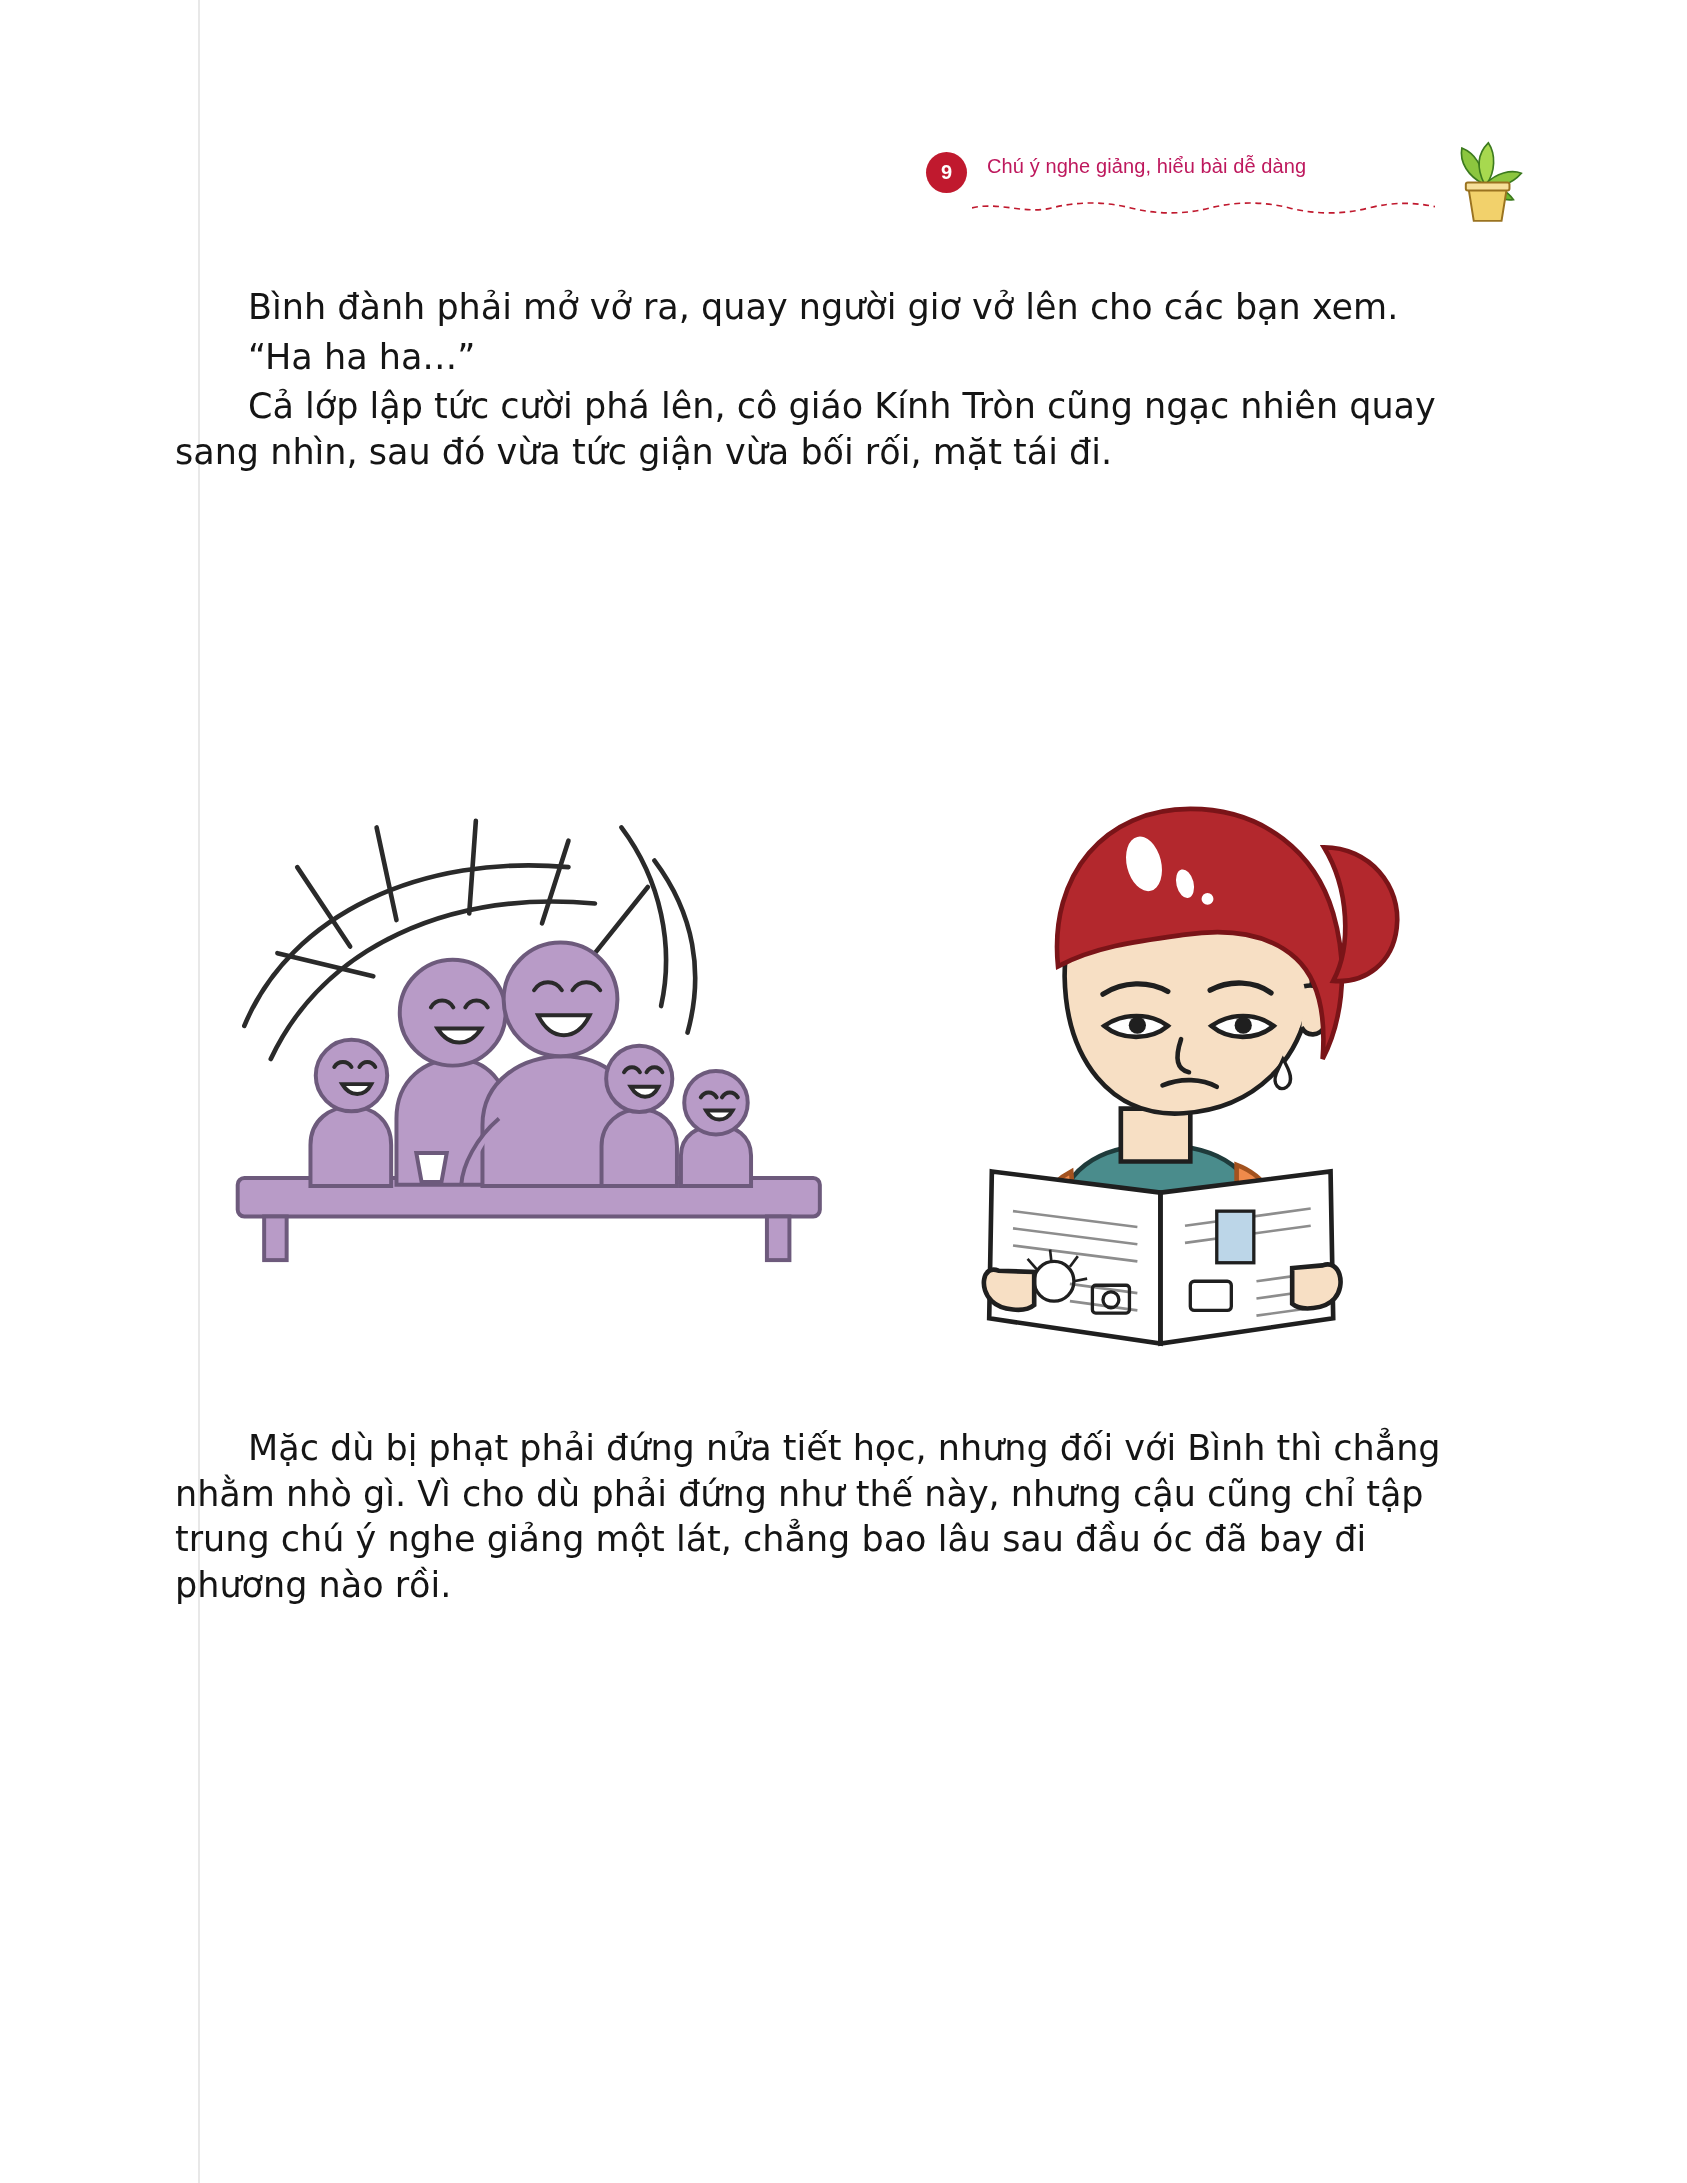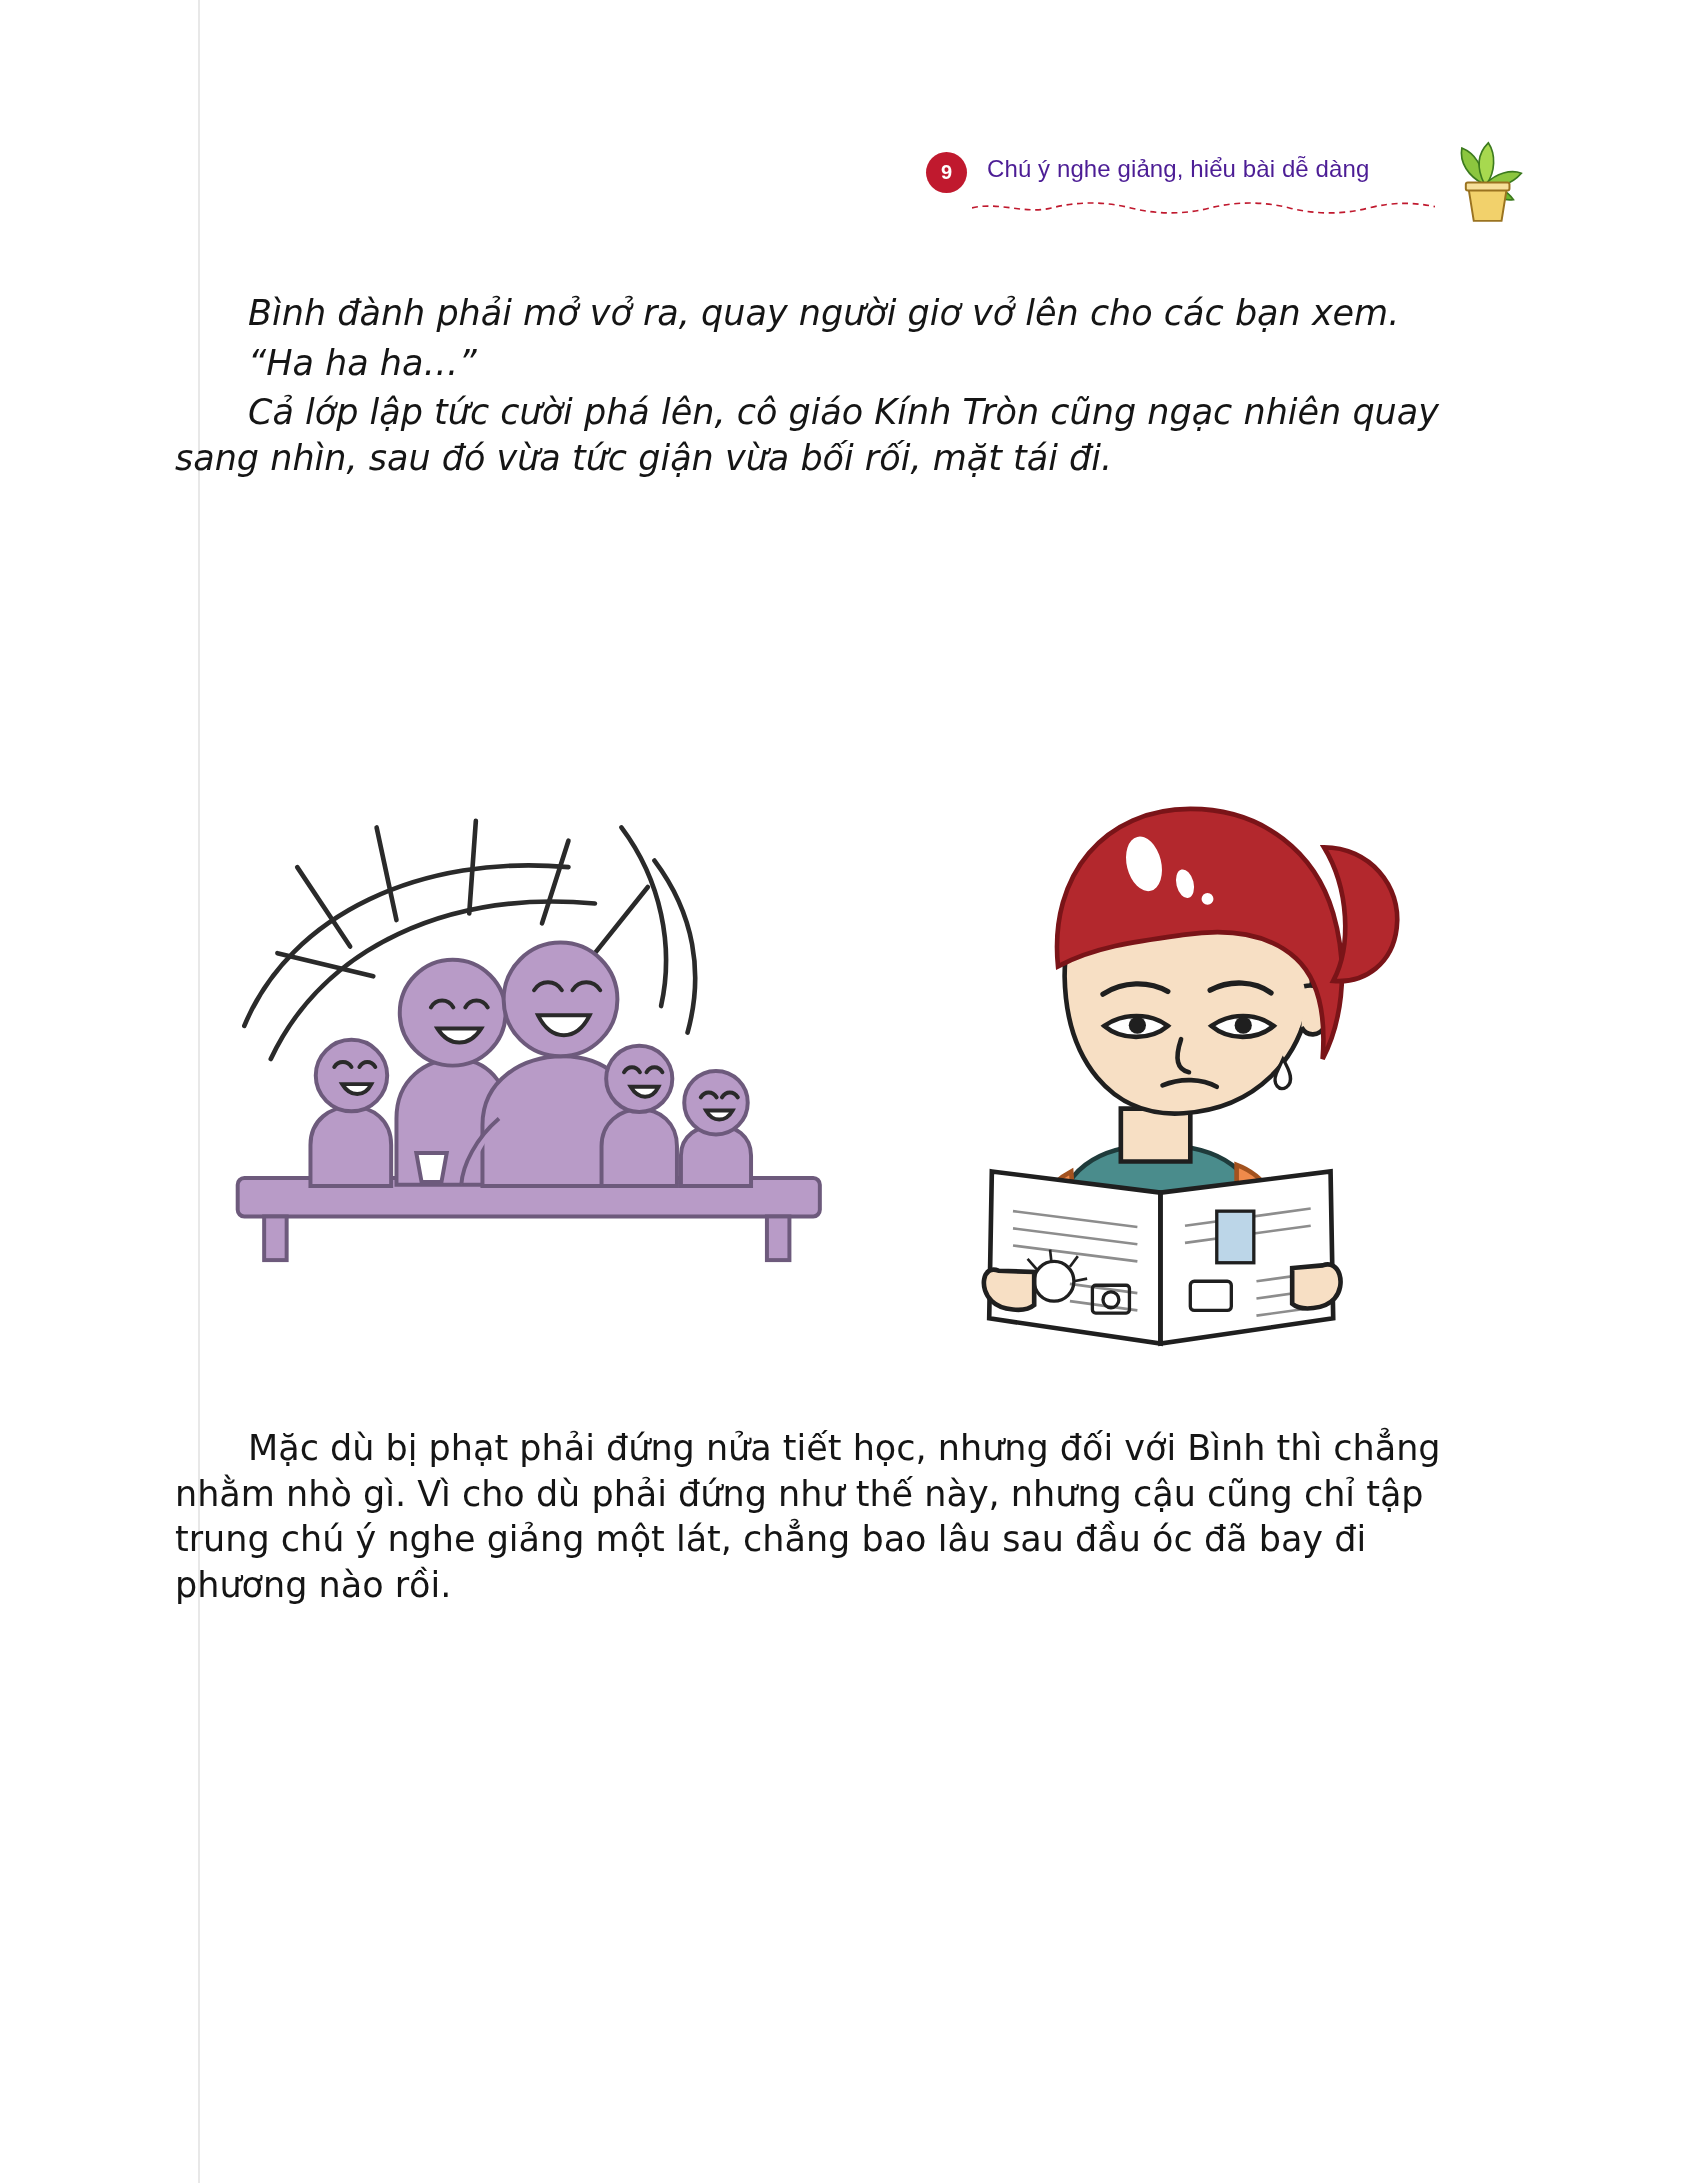--- a/index.html
+++ b/index.html
@@ -55,22 +55,22 @@
     display: flex;
     align-items: center;
     justify-content: center;
     font-family: "Liberation Sans", sans-serif;
   }
   .header-title {
     position: absolute;
     left: 61px;
     top: 18.5px;
     font-family: "Liberation Sans", sans-serif;
-    font-size: 24px;
-    color: #4c1d95;
+    font-size: 20px;
+    color: #be185d;
     white-space: nowrap;
     letter-spacing: 0.1px;
   }
   .header-rule {
     position: absolute;
     left: 46px;
     top: 64px;
     width: 463px;
     height: 14.6px;
   }
@@ -90,21 +90,21 @@
     font-family: "DejaVu Sans", sans-serif;
     font-size: 35px;
     line-height: 1.30;
     color: #151515;
     text-align: left;
   }
   .text-block p {
     margin: 0 0 4px 0;
     text-indent: 73px;
   }
-  #block-top { top: 291px; font-style: italic; }
+  #block-top { top: 285px; }
   #block-bottom { top: 1426px; }
 
   
   .illustration {
     position: absolute;
     left: 198px;
     top: 748px;
     width: 1290px;
     height: 622px;
   }

